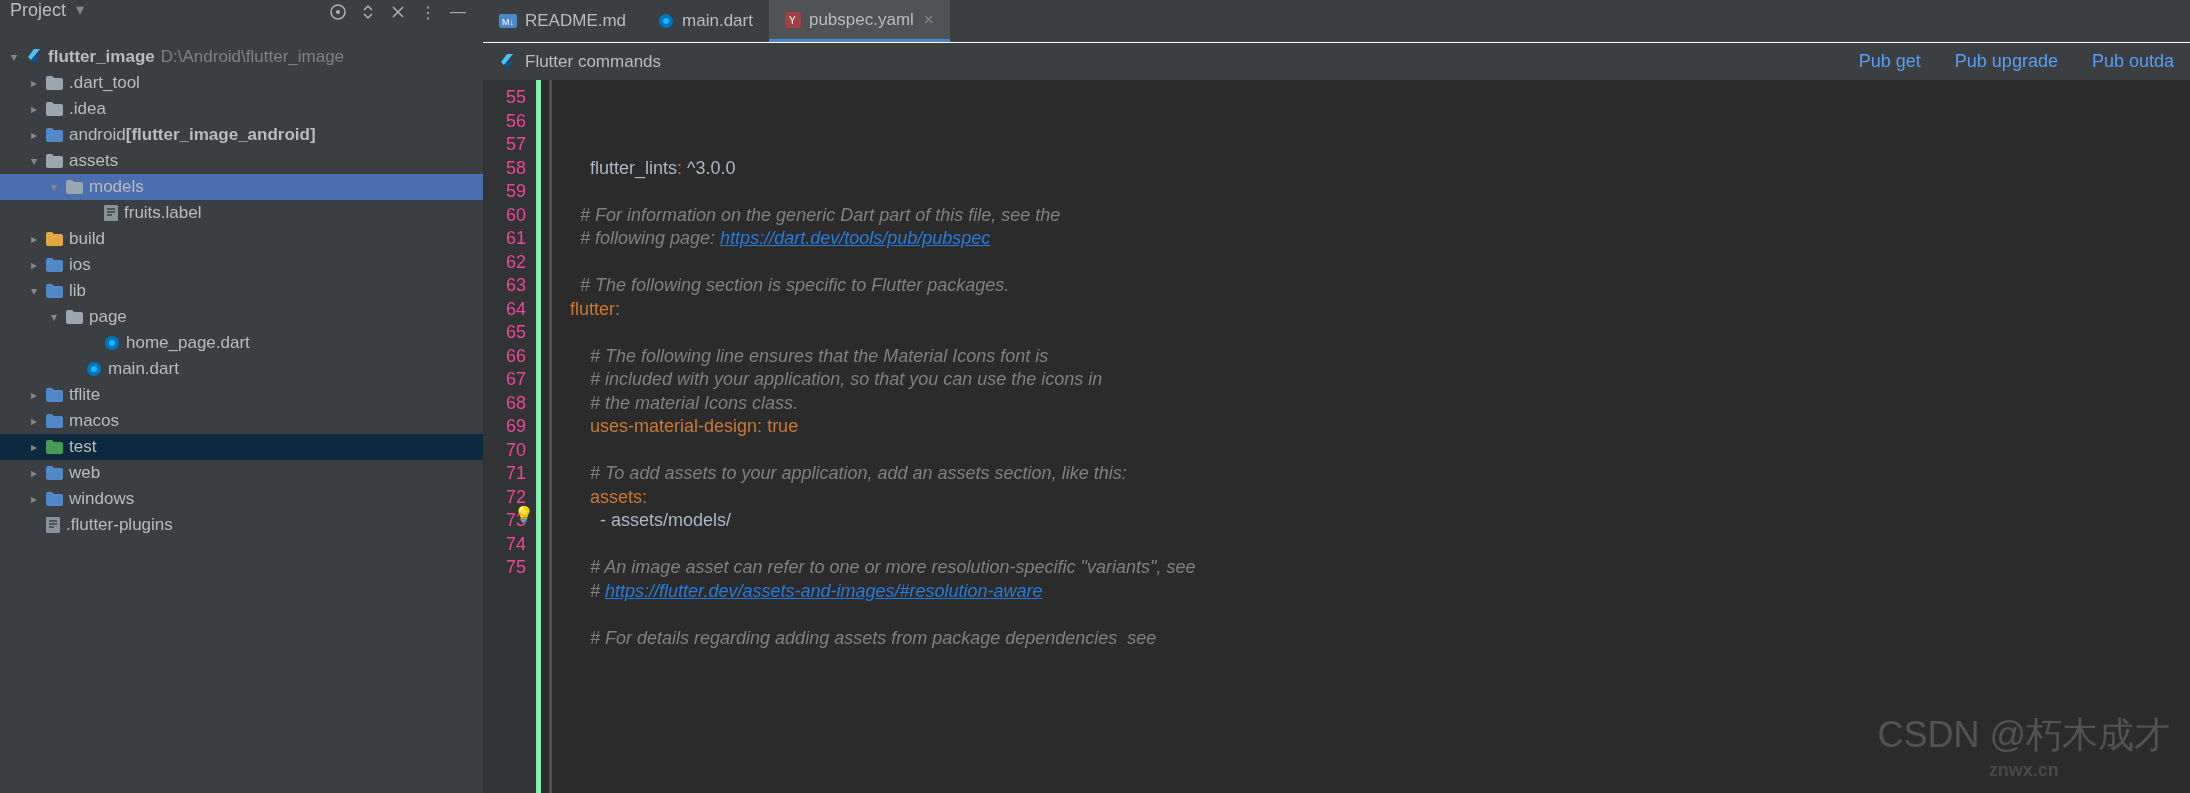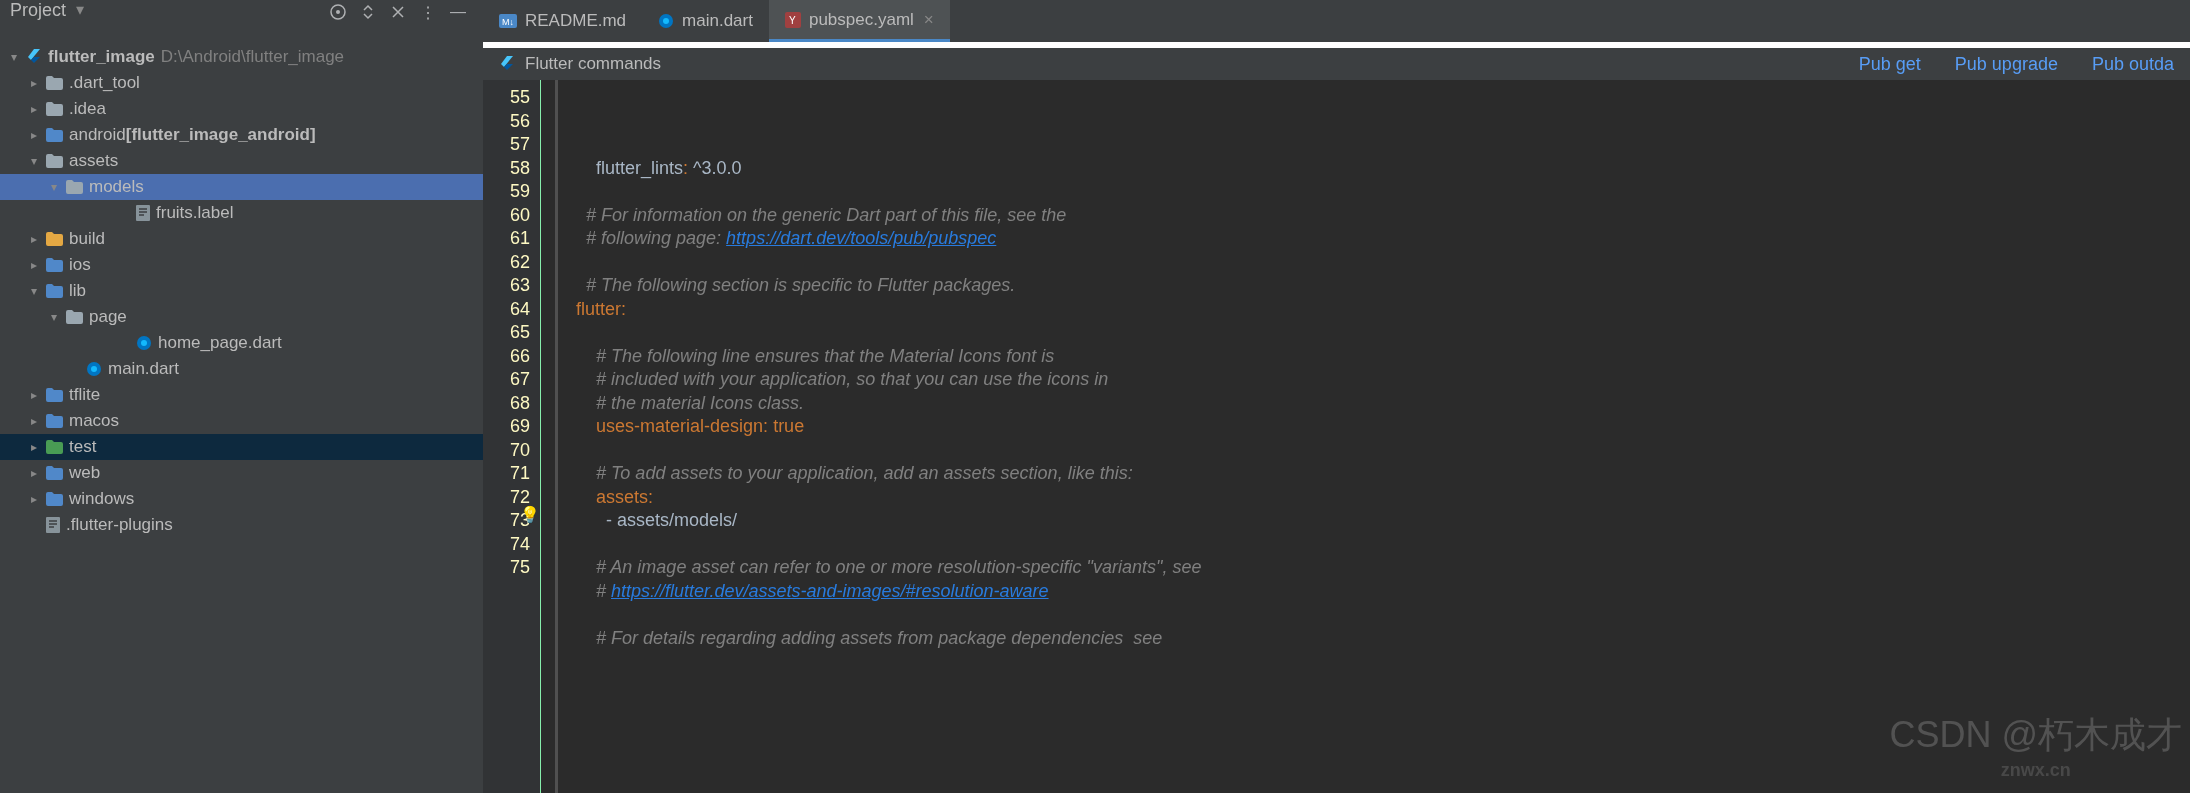--- a/index.html
+++ b/index.html
@@ -16,43 +16,43 @@
 .tree-row.selected { background: #4b6eaf; }
 .tree-row.hover { background: #0d293e; }
 .expand-icon { width: 16px; color: #888; text-align: center; font-size: 12px; }
 .file-icon { margin: 0 6px 0 4px; display: inline-flex; }
 .folder-svg { width: 17px; height: 14px; }
 .gray-text { color: #808080; }
 .bold { font-weight: 600; }
 .indent1 { padding-left: 26px; }
 .indent2 { padding-left: 46px; }
 .indent3 { padding-left: 66px; }
-.indent4 { padding-left: 116px; }
+.indent4 { padding-left: 84px; }
 
 .main { flex: 1; display: flex; flex-direction: column; background: #2b2b2b; }
 .tabs { display: flex; height: 42px; background: #3c3f41; align-items: center; }
 .tab { display: flex; align-items: center; padding: 0 16px; height: 100%; cursor: pointer; color: #bbbbbb; font-size: 17px; }
 .tab.active { background: #4e5254; border-bottom: 3px solid #4a88c7; }
 .tab-icon { margin-right: 8px; display: inline-flex; }
 .close-x { margin-left: 10px; color: #888; }
-.flutter-bar { display: flex; align-items: center; height: 38px; background: #3c3f41; padding: 0 16px; border-top: 6px solid #ffffff; }
+.flutter-bar { display: flex; align-items: center; height: 38px; background: #3c3f41; padding: 0 16px; border-top: 1px solid #ffffff; }
 .flutter-cmd { color: #bbbbbb; font-size: 17px; display: flex; align-items: center; }
 .flutter-cmd .tab-icon { margin-right: 10px; }
 .pub-actions { margin-left: auto; display: flex; gap: 34px; }
 .pub-link { color: #589df6; font-size: 18px; cursor: pointer; }
 
 .editor { flex: 1; display: flex; background: #2b2b2b; font-family: "Consolas", "JetBrains Mono", monospace; font-size: 18px; overflow: hidden; position: relative; }
-.gutter { width: 58px; text-align: right; padding: 6px 10px 0 0; color: #fef9c3; user-select: none; line-height: 23.5px; border-right: 1px solid #86efac; margin-right: 8px; background: #313335; }
+.gutter { width: 58px; text-align: right; padding: 6px 10px 0 0; color: #ec4899; user-select: none; line-height: 23.5px; border-right: 5px solid #86efac; margin-right: 2px; background: #313335; }
 .code { flex: 1; padding: 6px 0 0 18px; white-space: pre; line-height: 23.5px; position: relative; border-left: 3px solid #505050; margin-left: 6px; }
 .comment { color: #808080; font-style: italic; }
 .link { color: #287bde; text-decoration: underline; }
 .key { color: #cc7832; }
 .val { color: #a9b7c6; }
 .bulb { position: absolute; left: -38px; top: 423px; color: #f2c94c; font-size: 16px; }
-.watermark { position: absolute; right: 8px; bottom: 12px; color: #7a7a7a; font-size: 36px; font-weight: 500; opacity: 0.5; margin-top: 28px; }
+.watermark { position: absolute; right: 20px; bottom: 12px; color: #7a7a7a; font-size: 36px; font-weight: 500; opacity: 0.5; margin-top: 28px; }
 .watermark small { display: block; text-align: center; font-size: 18px; color: #666; font-weight: bold; }
 svg { display: block; }
 </style>
 </head>
 <body>
 
 <div class="container">
   <div class="sidebar">
     <div class="sidebar-header">
       <span class="project-label">Project</span>

